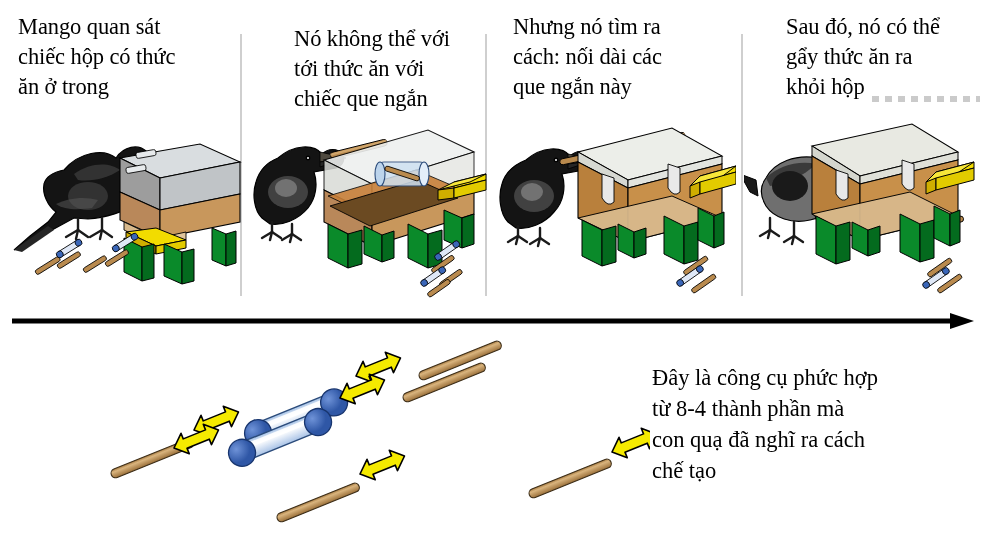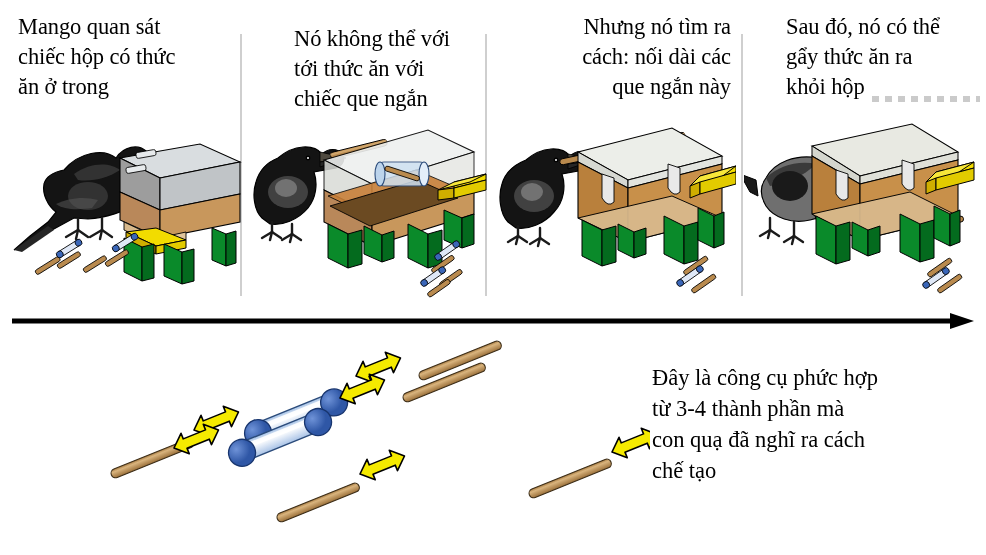--- a/index.html
+++ b/index.html
@@ -33,21 +33,21 @@
 <body>
 
 <div class="stage">
 
   <div class="caption" style="left:18px;top:12px;width:215px;">Mango quan sát
 chiếc hộp có thức
 ăn ở trong</div>
   <div class="caption" style="left:258px;top:24px;width:215px;margin-left:36px;">Nó không thể với
 tới thức ăn với
 chiếc que ngắn</div>
-  <div class="caption" style="left:513px;top:12px;width:218px;text-align:right;">Nhưng nó tìm ra
+  <div class="caption" style="left:513px;top:12px;width:218px;">Nhưng nó tìm ra
 cách: nối dài các
 que ngắn này</div>
   <div class="caption" style="left:786px;top:12px;width:220px;">Sau đó, nó có thể
 gẩy thức ăn ra
 khỏi hộp</div>
 
   <div class="dashline"></div>
 
   <div class="divider" style="left:240px;"></div>
   <div class="divider" style="left:485px;"></div>
@@ -439,17 +439,17 @@
       <g transform="rotate(-22 480 148)">
         <rect x="436" y="144" width="88" height="9" rx="4.5" fill="url(#stickG)" stroke="#3c2d17" stroke-width="1.1"></rect>
       </g>
       <g transform="translate(522,122) rotate(-22)">
         <path d="M0 0 L12 -11 L12 -5 L36 -5 L36 -11 L48 0 L36 11 L36 5 L12 5 L12 11 Z" fill="#f5ea00" stroke="#000" stroke-width="1.6" stroke-linejoin="round"></path>
       </g>
     </g>
   </svg>
 
   <div class="bottom-caption">Đây là công cụ phức hợp
-từ 3-4 thành phần mà
+từ 8-4 thành phần mà
 con quạ đã nghĩ ra cách
 chế tạo</div>
 
 </div>
 
 </body></html>

